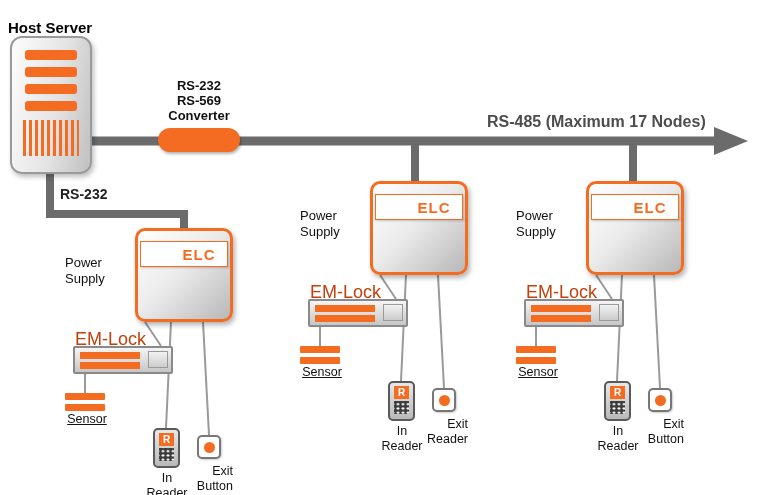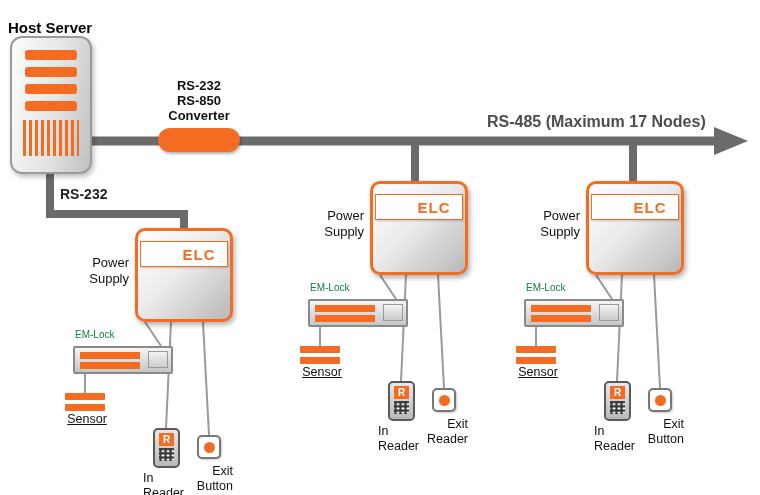--- a/index.html
+++ b/index.html
@@ -52,22 +52,22 @@
     background:linear-gradient(135deg,#ffffff 0%,#ececec 45%,#b8b8b8 100%);
     box-shadow:2px 3px 5px rgba(0,0,0,.3);
   }
   .u-elc-label{
     margin:10px auto 0;width:56px;height:24px;background:#fff;border:1px solid var(--orange);
     display:flex;align-items:center;justify-content:center;
     font-weight:bold;font-size:15px;color:var(--orange);letter-spacing:1px;
     box-shadow:1px 1px 2px rgba(0,0,0,.2);
     padding-left:30px;
   }
-  .u-power{position:absolute;left:0;top:27px;width:64px;text-align:right;font-size:13px;line-height:16px;color:#111;}
-  .u-emlock-label{position:absolute;left:10px;top:101px;font-size:10px;color:#15803d;white-space:nowrap;}
+  .u-power{position:absolute;left:0;top:27px;width:64px;text-align:left;font-size:13px;line-height:16px;color:#111;}
+  .u-emlock-label{position:absolute;left:10px;top:101px;font-size:18px;color:#c2410c;white-space:nowrap;}
   .u-emlock{
     position:absolute;left:8px;top:118px;width:100px;height:28px;box-sizing:border-box;
     border:2px solid #8a8a8a;border-radius:2px;background:linear-gradient(#f5f5f5,#c6c6c6);
   }
   .u-emlock-bars{position:absolute;left:5px;top:4px;display:flex;flex-direction:column;gap:3px;}
   .u-emlock-bar{width:60px;height:7px;background:var(--orange);}
   .u-emlock-plate{position:absolute;right:3px;top:3px;width:20px;height:17px;
     background:linear-gradient(#f2f2f2,#cccccc);border:1px solid #999;box-sizing:border-box;}
   .u-sensor{position:absolute;left:0;top:165px;display:flex;flex-direction:column;gap:4px;}
   .u-sensor-bar{width:40px;height:7px;background:var(--orange);border-radius:1px;}
@@ -75,21 +75,21 @@
   .u-reader{
     position:absolute;left:88px;top:200px;width:27px;height:40px;box-sizing:border-box;
     border:2px solid #5a5a5a;border-radius:5px;background:linear-gradient(#e8e8e8,#b9b9b9);
     display:flex;flex-direction:column;align-items:center;padding-top:3px;gap:2px;
   }
   .u-reader-screen{width:15px;height:13px;background:var(--orange);color:#fff;font-size:10px;font-weight:bold;
     display:flex;align-items:center;justify-content:center;}
   .u-reader-keypad{width:15px;height:13px;background-color:#3c3c3c;
     background-image:radial-gradient(circle,#fff 1px,rgba(255,255,255,0) 1.4px);
     background-size:5px 4.3px;background-position:1.5px 1px;}
-  .u-inreader-label{position:absolute;left:78px;top:243px;width:48px;font-size:12.5px;line-height:15px;color:#111;}
+  .u-inreader-label{position:absolute;left:78px;top:243px;width:48px;text-align:center;font-size:12.5px;line-height:15px;color:#111;}
   .u-exit{
     position:absolute;left:132px;top:207px;width:24px;height:24px;box-sizing:border-box;
     border:2px solid #777;border-radius:5px;background:#fff;
     display:flex;align-items:center;justify-content:center;box-shadow:1px 1px 2px rgba(0,0,0,.2);
   }
   .u-exit-dot{width:11px;height:11px;border-radius:50%;background:var(--orange);}
   .u-exit-label{position:absolute;left:122px;top:236px;width:46px;text-align:right;font-size:12.5px;line-height:15px;color:#111;}
 </style>
 </head>
 <body>
@@ -109,21 +109,21 @@
     <div class="server-bar"></div>
     <div class="server-bar"></div>
     <div class="server-bar"></div>
     <div class="server-bar"></div>
     <div class="server-vents"></div>
   </div>
   <div class="lbl rs232-label">RS-232</div>
 
   <div class="lbl conv-label">
     <span>RS-232</span>
-    <span>RS-850</span>
+    <span>RS-569</span>
     <span>Converter</span>
   </div>
   <div class="converter"></div>
 
   <div class="lbl bus-label">RS-485 (Maximum 17 Nodes)</div>
 
   <div class="unit" style="left:65px;top:212px;">
     <svg class="u-lines" viewBox="0 0 200 300">
       <line class="stroke-thin" x1="80" y1="94" x2="96" y2="118"></line>
       <line class="stroke-thin" x1="20" y1="146" x2="20" y2="165"></line>

